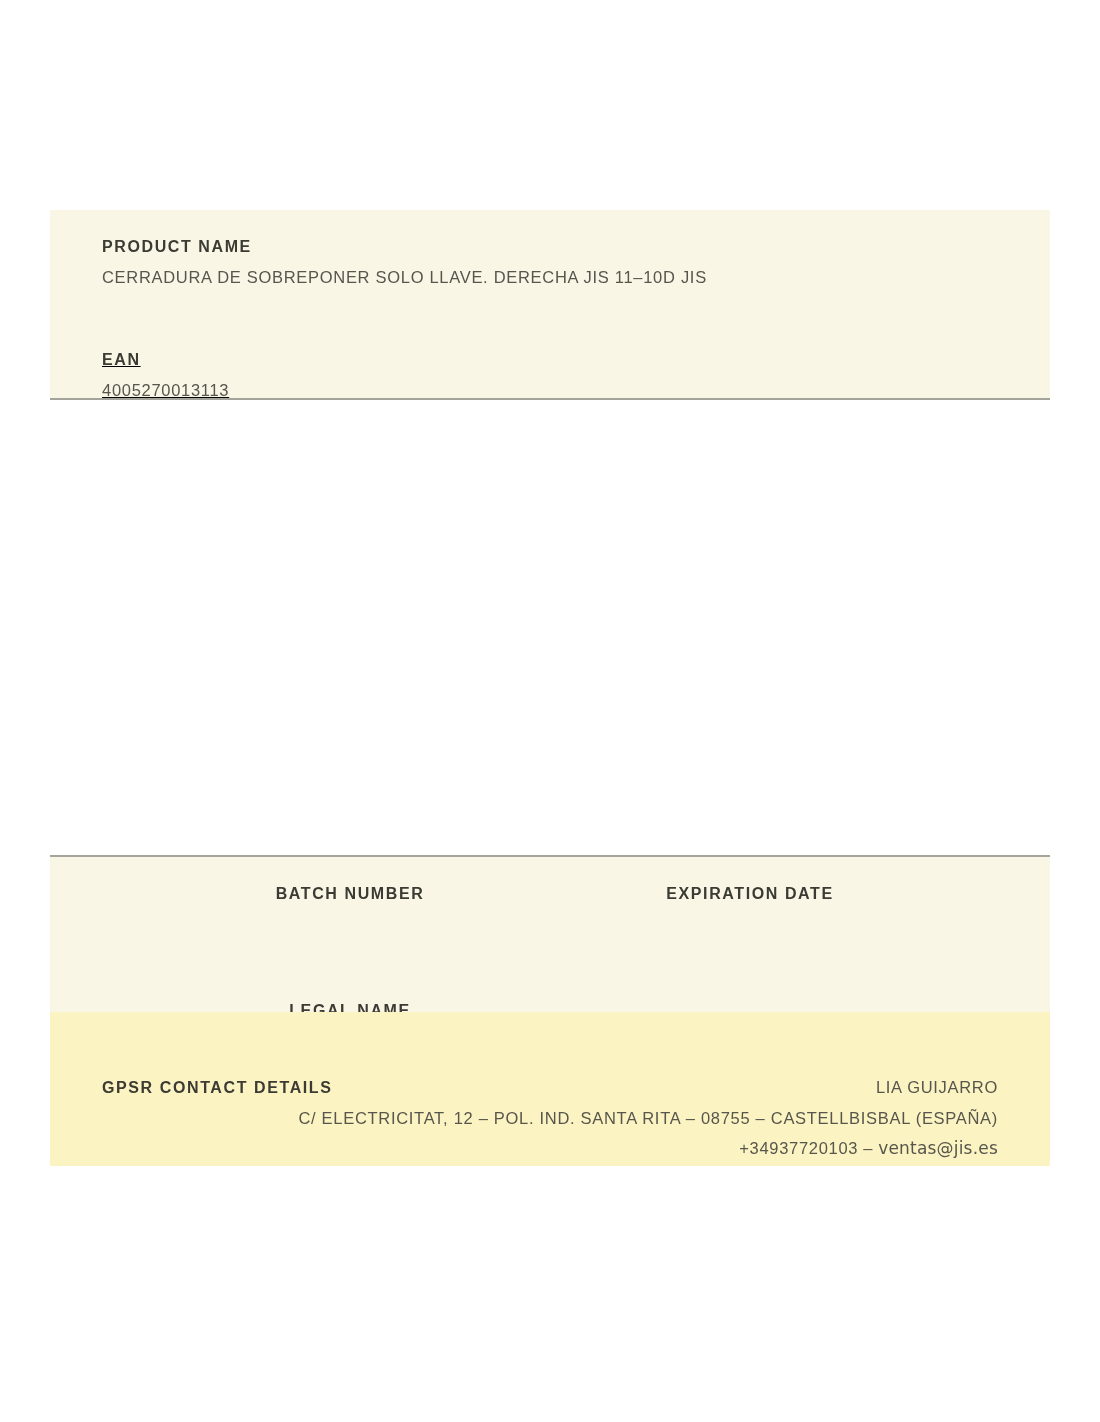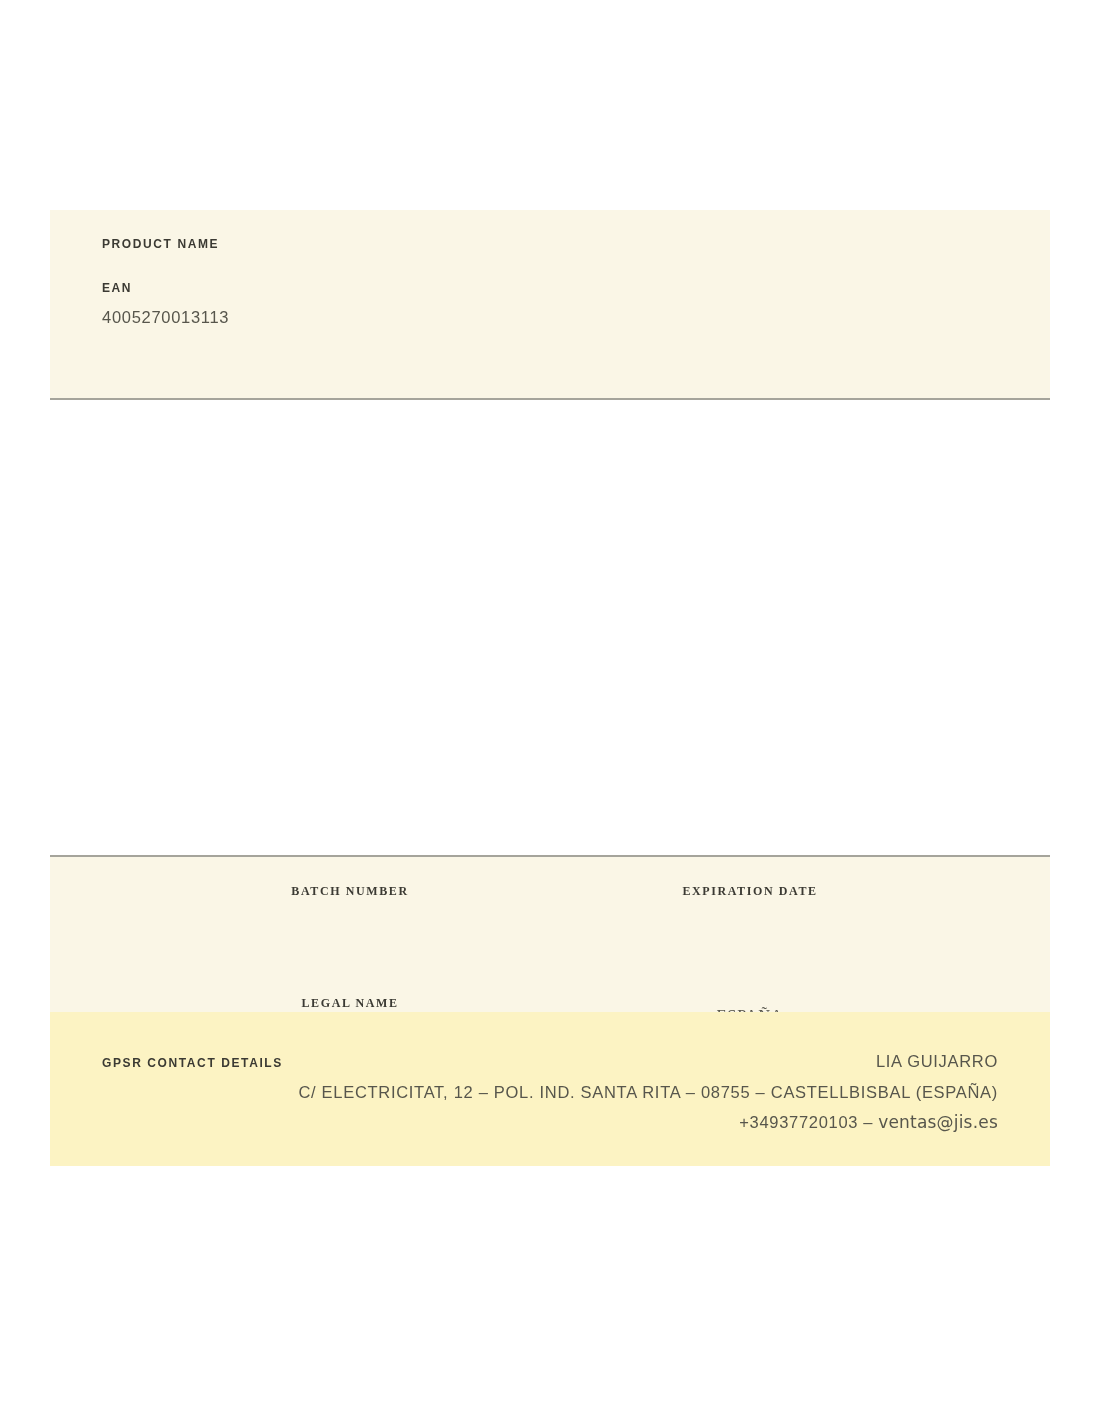--- a/index.html
+++ b/index.html
@@ -19,54 +19,55 @@
     height: 1422px;
     font-family: "Liberation Sans", sans-serif;
   }
   .card {
     position: absolute;
     left: 50px;
     width: 1000px;
   }
   .label {
     font-weight: bold;
-    font-size: 12px;
+    font-size: 16px;
     letter-spacing: 1.6px;
     color: var(--heading);
     line-height: 1.2;
   }
   .value {
     font-size: 16.5px;
     letter-spacing: 0.7px;
     color: var(--text);
     line-height: 1.25;
+    margin-top: 26px;
   }
 
   
   #product-card {
     top: 210px;
     height: 190px;
     background: var(--cream);
     border-bottom: 2px solid var(--border);
     padding: 27px 52px 0;
   }
   #product-card .value { margin-top: 11px; }
-  #product-card .field-ean { margin-top: 30px; }
+  #product-card .field-ean { margin-top: 62px; text-decoration: underline; }
 
   
   #details-card {
     top: 855px;
     height: 199px;
     background: var(--cream);
     border-top: 2px solid var(--border);
     border-bottom: 2px solid var(--border);
     padding: 27px 100px 0;
   }
   .details-row { display: flex; }
-  .details-cell { flex: 1; text-align: center; font-family: Liberation Serif, serif; }
+  .details-cell { flex: 1; text-align: center; }
   .details-row-second { margin-top: 88px; }
   .details-cell .value { margin-top: 10px; }
 
   
   #contact-card {
     top: 1012px;
     height: 154px;
     background: var(--yellow);
     padding: 39px 52px 0;
   }
@@ -87,20 +88,21 @@
     color: var(--text);
     text-decoration: none;
   }
 </style>
 </head>
 <body>
 
 <section class="card" id="product-card">
   <div class="field">
     <div class="label">PRODUCT NAME</div>
+    <div class="value">CERRADURA DE SOBREPONER SOLO LLAVE. DERECHA JIS 11–10D JIS</div>
   </div>
   <div class="field field-ean">
     <div class="label">EAN</div>
     <div class="value">4005270013113</div>
   </div>
 </section>
 
 <section class="card" id="details-card">
   <div class="details-row">
     <div class="details-cell">

